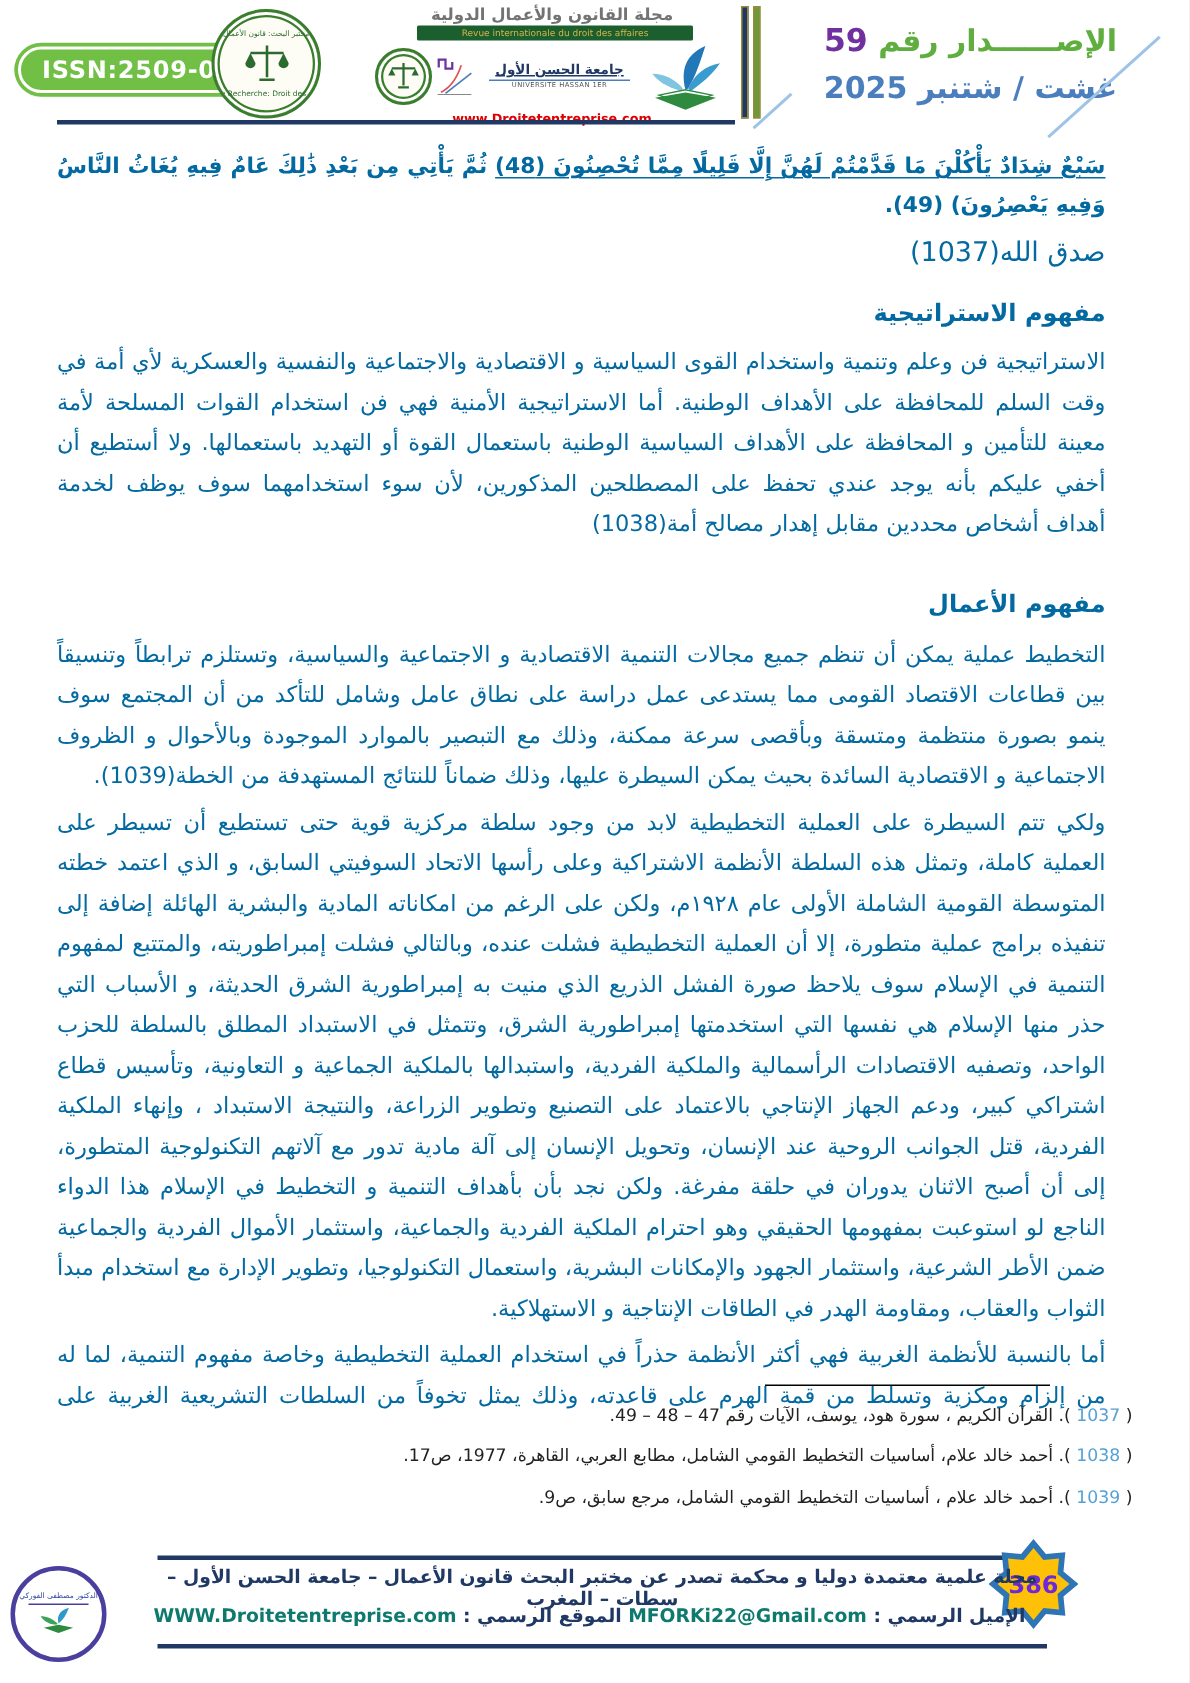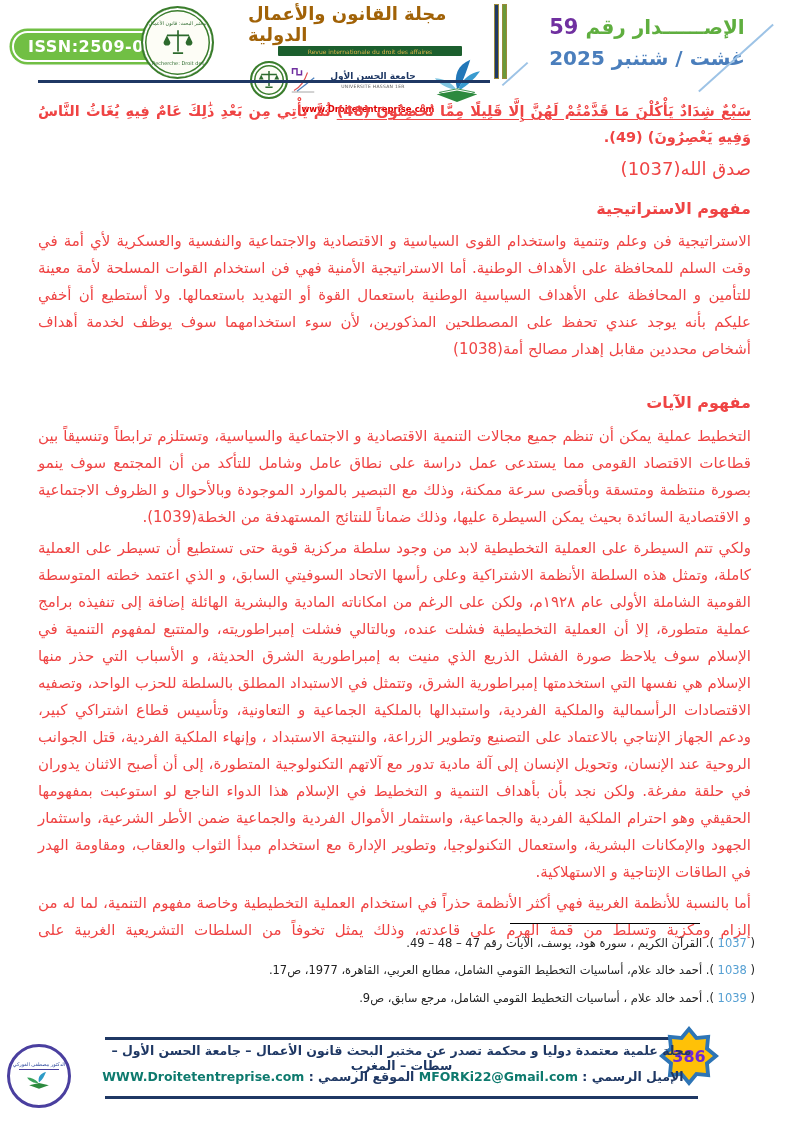--- a/index.html
+++ b/index.html
@@ -20,21 +20,21 @@
     letter-spacing:.5px;
   }
   .seal {
     position:absolute; border-radius:50%; background:#fdfdf6;
     border:2px solid #3a7d2c; box-shadow:inset 0 0 0 2px #fff, inset 0 0 0 3.5px #3a7d2c;
     display:flex; flex-direction:column; align-items:center; justify-content:center; overflow:hidden;
   }
   .seal-big { left:141px; top:6px; width:73px; height:73px; }
   .seal-tiny-text { font-size:5px; color:#2d6a2d; white-space:nowrap; line-height:1.2; }
   .center-logo { position:absolute; left:248px; top:3px; width:240px; }
-  .jt { font-weight:bold; font-size:18px; color:#a16207; }
+  .jt { text-align:center; font-weight:bold; font-size:11px; color:#737373; }
   .jt-fr {
     margin:1px 26px 1px 30px; background:#1c5f2e; color:#d8b24a;
     font-size:6px; text-align:center; padding:1.5px 0; border-radius:1px;
   }
   .logo-row { display:flex; align-items:center; justify-content:space-between; height:46px; padding:0 2px; }
   .seal-small { position:relative; width:38px; height:38px; flex:0 0 auto; }
   .univ { text-align:center; flex:1; padding:0 2px; }
   .univ .ar { font-size:9px; font-weight:bold; color:#1f3864; white-space:nowrap;text-decoration:underline; }
   .univ .rule { height:1px; background:#4a7ebc; margin:1px 6px; }
   .univ .fr { font-size:4.5px; color:#555; letter-spacing:.3px; white-space:nowrap; }
@@ -51,23 +51,23 @@
   .issue-l2 { margin-top:7px; font-size:20px; font-weight:bold; color:#4a7ebc; }
   .diag { position:absolute; background:#9dc3e6; height:2px; }
   .diag-1 { width:100px; right:-4px; top:42px; transform:rotate(-42deg); }
   .diag-2 { width:34px; left:-14px; top:58px; transform:rotate(-42deg); }
 
   
   .scales-svg { display:block; }
 
   
   .main {
-    position:absolute; top:88px; left:0; right:4px; height:852px; overflow:hidden;
+    position:absolute; top:88px; left:0; right:18px; height:852px; overflow:hidden;
     padding:10px 38px 0 38px; direction:rtl; text-align:justify;
-    font-size:15px; line-height:1.8; color:#ef4444;
+    font-size:15px; line-height:1.8; color:#0369a1;
   }
   .verse { font-weight:bold; font-size:14.5px; }
   .verse .u { text-decoration:underline; text-underline-offset:3px; }
   .attribution { margin-top:3px; font-size:18px; }
   .h2 { font-weight:bold; font-size:16px; margin:9px 0 5px; }
   .h2.mt { margin-top:26px; }
   .main p.body-par { margin-bottom:4px; }
 
   
   .footnotes {
@@ -185,21 +185,21 @@
     <div class="hdr-rule"></div>
   </header>
 
   <main class="main">
     <p class="verse"><span class="u">سَبْعٌ شِدَادٌ يَأْكُلْنَ مَا قَدَّمْتُمْ لَهُنَّ إِلَّا قَلِيلًا مِمَّا تُحْصِنُونَ (48)</span><span> ثُمَّ يَأْتِي مِن بَعْدِ ذَٰلِكَ عَامٌ فِيهِ يُغَاثُ النَّاسُ وَفِيهِ يَعْصِرُونَ) (49).</span></p>
     <p class="attribution">صدق الله(1037)</p>
 
     <h2 class="h2">مفهوم الاستراتيجية</h2>
     <p class="body-par">الاستراتيجية فن وعلم وتنمية واستخدام القوى السياسية و الاقتصادية والاجتماعية والنفسية والعسكرية لأي أمة في وقت السلم للمحافظة على الأهداف الوطنية. أما الاستراتيجية الأمنية فهي فن استخدام القوات المسلحة لأمة معينة للتأمين و المحافظة على الأهداف السياسية الوطنية باستعمال القوة أو التهديد باستعمالها. ولا أستطيع أن أخفي عليكم بأنه يوجد عندي تحفظ على المصطلحين المذكورين، لأن سوء استخدامهما سوف يوظف لخدمة أهداف أشخاص محددين مقابل إهدار مصالح أمة(1038)</p>
 
-    <h2 class="h2 mt">مفهوم الآيات</h2>
+    <h2 class="h2 mt">مفهوم الأعمال</h2>
     <p class="body-par">التخطيط عملية يمكن أن تنظم جميع مجالات التنمية الاقتصادية و الاجتماعية والسياسية، وتستلزم ترابطاً وتنسيقاً بين قطاعات الاقتصاد القومى مما يستدعى عمل دراسة على نطاق عامل وشامل للتأكد من أن المجتمع سوف ينمو بصورة منتظمة ومتسقة وبأقصى سرعة ممكنة، وذلك مع التبصير بالموارد الموجودة وبالأحوال و الظروف الاجتماعية و الاقتصادية السائدة بحيث يمكن السيطرة عليها، وذلك ضماناً للنتائج المستهدفة من الخطة(1039).</p>
     <p class="body-par">ولكي تتم السيطرة على العملية التخطيطية لابد من وجود سلطة مركزية قوية حتى تستطيع أن تسيطر على العملية كاملة، وتمثل هذه السلطة الأنظمة الاشتراكية وعلى رأسها الاتحاد السوفيتي السابق، و الذي اعتمد خطته المتوسطة القومية الشاملة الأولى عام ١٩٢٨م، ولكن على الرغم من امكاناته المادية والبشرية الهائلة إضافة إلى تنفيذه برامج عملية متطورة، إلا أن العملية التخطيطية فشلت عنده، وبالتالي فشلت إمبراطوريته، والمتتبع لمفهوم التنمية في الإسلام سوف يلاحظ صورة الفشل الذريع الذي منيت به إمبراطورية الشرق الحديثة، و الأسباب التي حذر منها الإسلام هي نفسها التي استخدمتها إمبراطورية الشرق، وتتمثل في الاستبداد المطلق بالسلطة للحزب الواحد، وتصفيه الاقتصادات الرأسمالية والملكية الفردية، واستبدالها بالملكية الجماعية و التعاونية، وتأسيس قطاع اشتراكي كبير، ودعم الجهاز الإنتاجي بالاعتماد على التصنيع وتطوير الزراعة، والنتيجة الاستبداد ، وإنهاء الملكية الفردية، قتل الجوانب الروحية عند الإنسان، وتحويل الإنسان إلى آلة مادية تدور مع آلاتهم التكنولوجية المتطورة، إلى أن أصبح الاثنان يدوران في حلقة مفرغة. ولكن نجد بأن بأهداف التنمية و التخطيط في الإسلام هذا الدواء الناجع لو استوعبت بمفهومها الحقيقي وهو احترام الملكية الفردية والجماعية، واستثمار الأموال الفردية والجماعية ضمن الأطر الشرعية، واستثمار الجهود والإمكانات البشرية، واستعمال التكنولوجيا، وتطوير الإدارة مع استخدام مبدأ الثواب والعقاب، ومقاومة الهدر في الطاقات الإنتاجية و الاستهلاكية.</p>
     <p class="body-par">أما بالنسبة للأنظمة الغربية فهي أكثر الأنظمة حذراً في استخدام العملية التخطيطية وخاصة مفهوم التنمية، لما له من إلزام ومكزية وتسلط من قمة الهرم على قاعدته، وذلك يمثل تخوفاً من السلطات التشريعية الغربية على ديمقراطياتهم التي ابتدعوها في القرون الأخيرة، بعد أن استثمروا فكرنا الإسلامي في الأندلس. فنجد الغربيين يتجهون دائماً إلى التخطيط الجزئي أو القطاعي. ولكن أحداث القرن العشرين المفجعة بالنسبة للرأسماليين و المتمثلة في الحربين العالميتين الأولى والثانية، وفي الفشل الزريع الذي أصاب النظام الرأسمالي الكلاسيكي عام ١٩٢٩م، تلك الأحداث جعلت الأوروبيين وحلفائهم يخرجون من إطار الفكر الرأسمالي المتحجر إلى نظام جديد يسمى بالنظام الاقتصادي المختلط الذي قام على أساس النظرية الكينزية.</p>
   </main>
 
   <section class="footnotes">
     <div class="fn-sep"></div>
     <div class="fn">
       <span class="fnref">( <span class="fn-num">1037</span> )</span><span>. القرآن الكريم ، سورة هود، يوسف، الآيات رقم 47 – 48 – 49.</span>
     </div>

